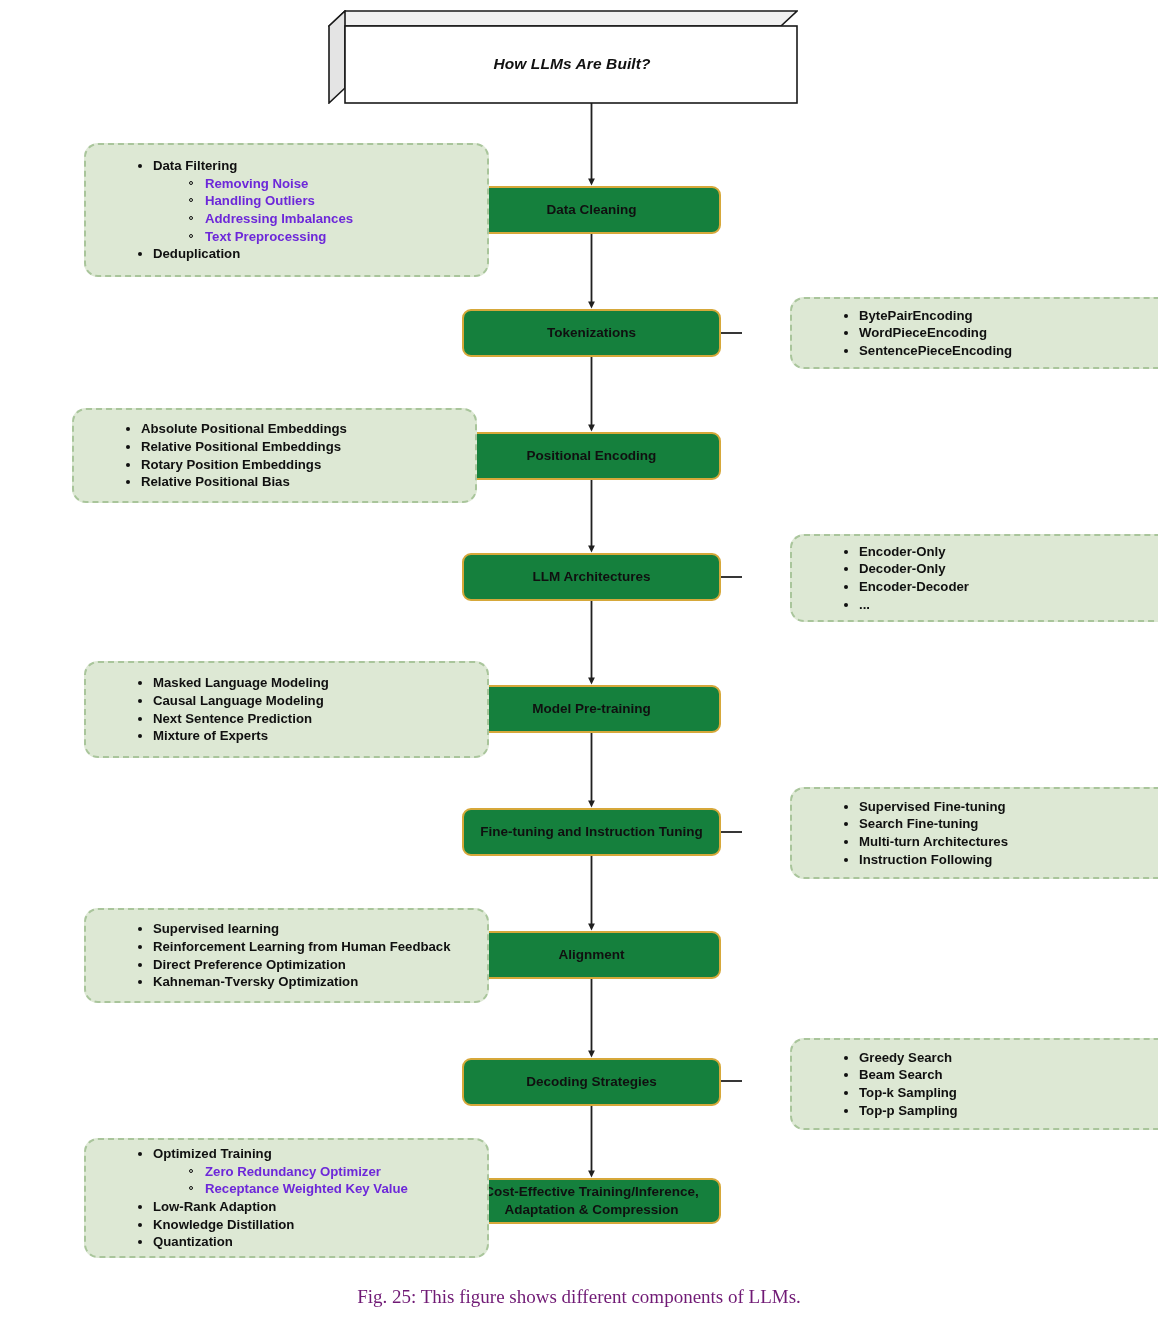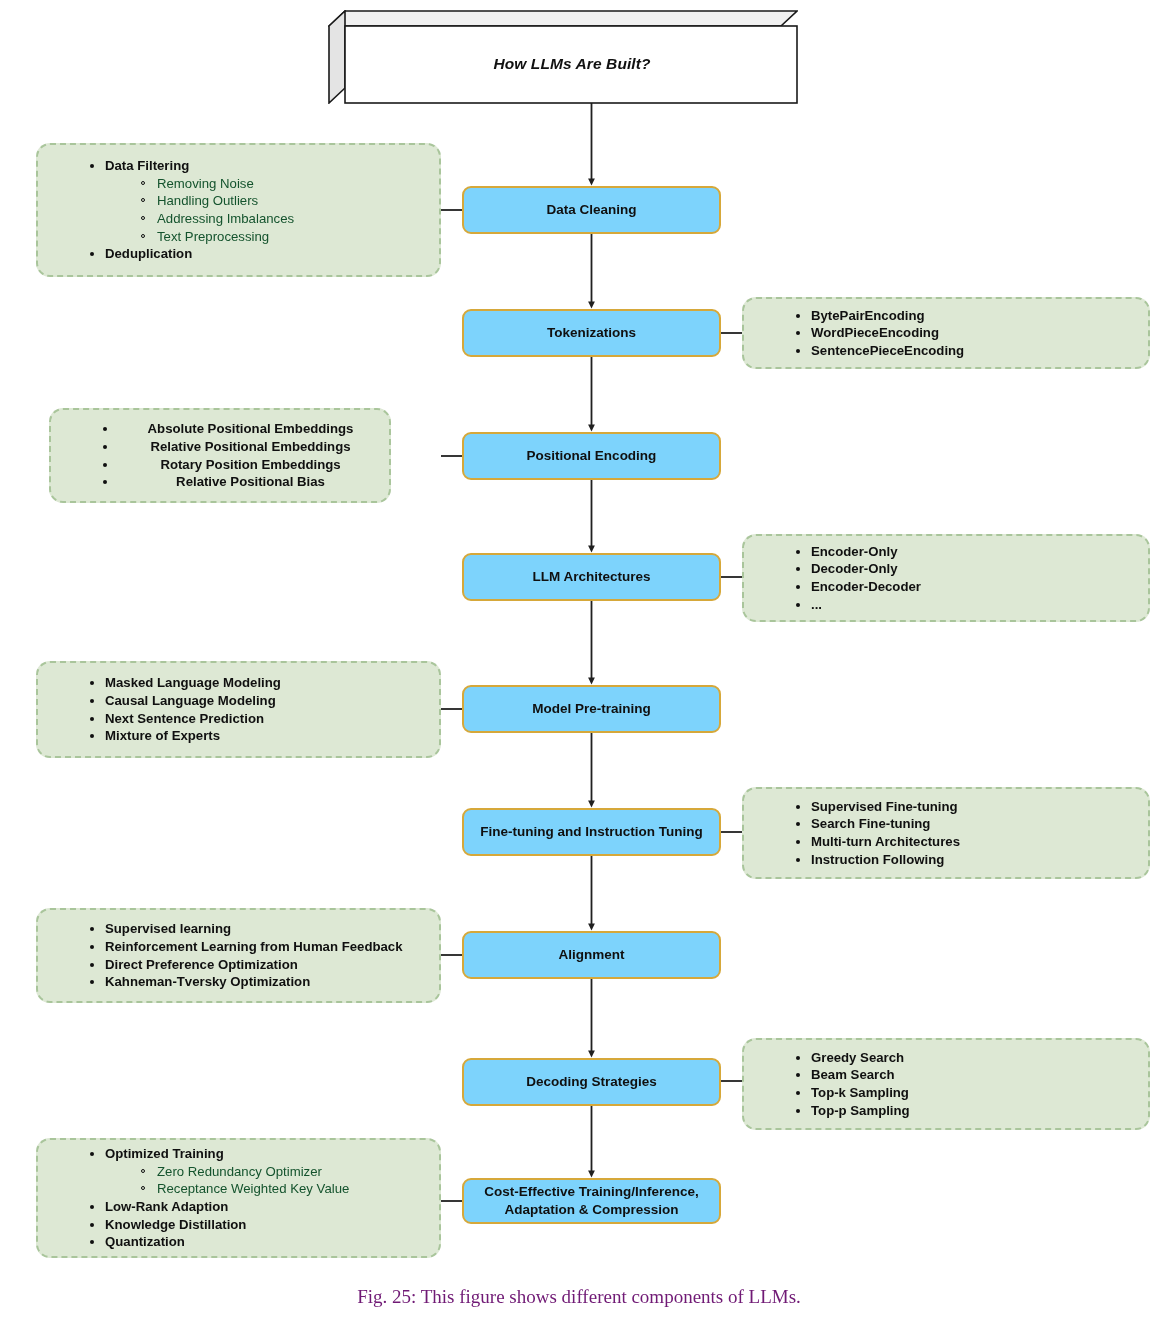--- a/index.html
+++ b/index.html
@@ -43,21 +43,21 @@
     font-style: italic;
     color: #111111;
     letter-spacing: 0.1px;
   }
 
   
   .stage {
     position: absolute;
     left: 462px;
     width: 259px;
-    background: #7dd3fc;
+    background: #15803d;
     border: 2px solid #d6a83a;
     border-radius: 9px;
     box-sizing: border-box;
     display: flex;
     align-items: center;
     justify-content: center;
     text-align: center;
     font-size: 13.5px;
     font-weight: bold;
     color: #101010;
@@ -68,20 +68,21 @@
   .detail {
     position: absolute;
     background: #dde8d4;
     border: 2px dashed #a9c59b;
     border-radius: 14px;
     box-sizing: border-box;
     padding: 10px 6px 10px 6px;
     display: flex;
     flex-direction: column;
     justify-content: center;
+    margin-left: 48px;
   }
   .detail ul {
     margin: 0;
     padding: 0 0 0 46px;
     list-style: none;
   }
   .detail li.lvl1 {
     position: relative;
     font-size: 13.2px;
     font-weight: bold;
@@ -99,22 +100,22 @@
     border-radius: 50%;
     background: #101010;
   }
   .detail ul.sub {
     padding: 0 0 0 36px;
     list-style: none;
   }
   .detail li.lvl2 {
     position: relative;
     font-size: 13.2px;
-    font-weight: normal;
-    color: #14532d;
+    font-weight: bold;
+    color: #6d28d9;
     line-height: 1.33;
     padding-left: 16px;
   }
   .detail li.lvl2::before {
     content: "";
     position: absolute;
     left: 0;
     top: 6px;
     width: 4px;
     height: 4px;
@@ -209,21 +210,21 @@
   </div>
 
   <div class="detail" style="left:742px;top:297px;width:408px;height:72px;">
     <ul>
       <li class="lvl1">BytePairEncoding</li>
       <li class="lvl1">WordPieceEncoding</li>
       <li class="lvl1">SentencePieceEncoding</li>
     </ul>
   </div>
 
-  <div class="detail" style="left:49px;top:408px;width:342px;height:95px;text-align:center;">
+  <div class="detail" style="left:24px;top:408px;width:405px;height:95px;">
     <ul>
       <li class="lvl1">Absolute Positional Embeddings</li>
       <li class="lvl1">Relative Positional Embeddings</li>
       <li class="lvl1">Rotary Position Embeddings</li>
       <li class="lvl1">Relative Positional Bias</li>
     </ul>
   </div>
 
   <div class="detail" style="left:742px;top:534px;width:408px;height:88px;">
     <ul>

